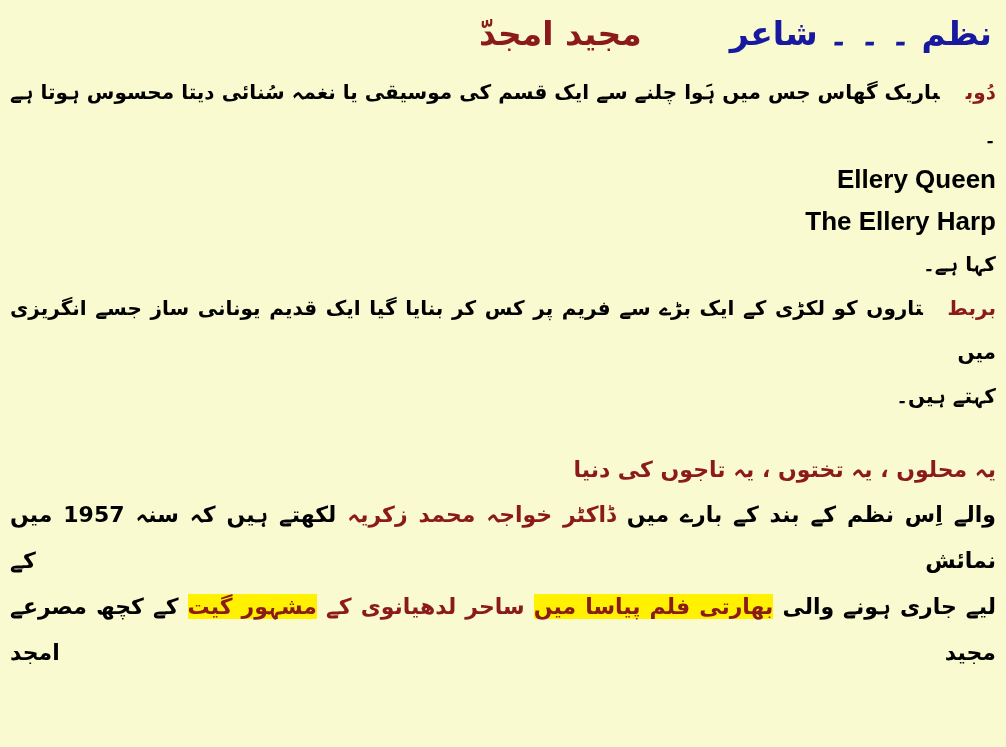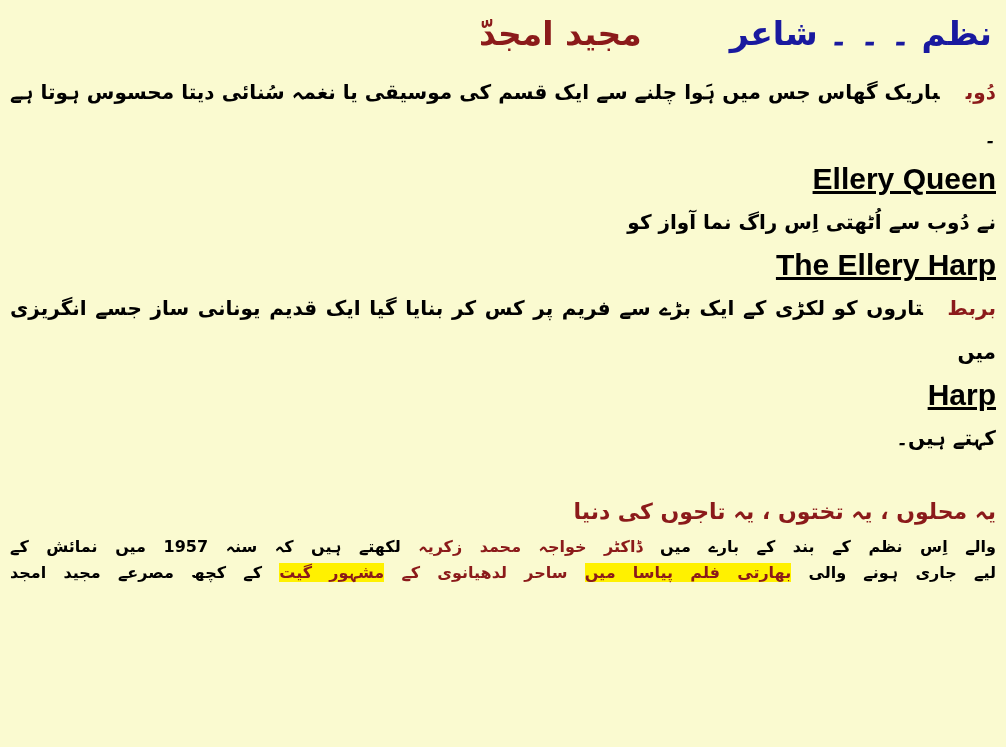--- a/index.html
+++ b/index.html
@@ -35,67 +35,65 @@
     line-height: 44px;
   }
   .full-line {
     text-align: justify;
     text-align-last: justify;
   }
   .eng-line {
     direction: ltr;
     text-align: right;
     font-family: "Liberation Sans", "DejaVu Sans", sans-serif;
-    font-size: 30px;
+    font-size: 26px;
     line-height: 42px;
-    text-decoration: underline;
   }
   .term { color: #8B1A1A; margin-left: 26px; }
   .red { color: #8B1A1A; }
   .hl  { color: #8B1A1A; background: #FFF100; }
   .poem-heading {
     color: #8B1A1A;
     font-size: 22px;
     line-height: 44px;
     text-align: right;
     margin-top: 30px;
   }
   .commentary-line {
-    font-size: 16px;
-    line-height: 26px;
+    font-size: 22px;
+    line-height: 46px;
     text-align: justify;
     text-align-last: justify;
   }
 </style>
 </head>
 <body>
 
 <div class="page">
 
   <div class="title">
     <span class="title-poem">نظم  ۔ ۔ ۔  شاعر</span><span class="title-poet">مجید امجدّ</span>
   </div>
 
   <div class="urdu-line full-line">
     <span class="term">دُوب</span><span>باریک گھاس جس میں ہَوا چلنے سے ایک قسم کی موسیقی یا نغمہ سُنائی دیتا محسوس ہوتا ہے ۔</span>
   </div>
 
 
   <div class="eng-line">Ellery Queen</div>
 
-  <div class="urdu-line">نے دُوب سے اُٹھتی اِس راگ نما آواز کو</div>
 
   <div class="eng-line">The Ellery Harp</div>
 
+  <div class="urdu-line">کہا ہے۔</div>
 
   <div class="urdu-line full-line">
     <span class="term">بربط</span><span>تاروں کو لکڑی کے ایک بڑے سے  فریم پر کس کر بنایا گیا ایک قدیم یونانی ساز جسے انگریزی میں</span>
   </div>
 
-  <div class="eng-line">Harp</div>
 
   <div class="urdu-line">کہتے ہیں۔</div>
 
   <div class="poem-heading">یہ محلوں ، یہ تختوں ، یہ تاجوں کی دنیا</div>
 
   <div class="commentary-line">
     <span>والے اِس نظم کے بند کے بارے میں </span><span class="red">ڈاکٹر خواجہ محمد زکریہ</span><span> لکھتے ہیں کہ سنہ 1957 میں نمائش کے</span>
   </div>
 
   <div class="commentary-line">

